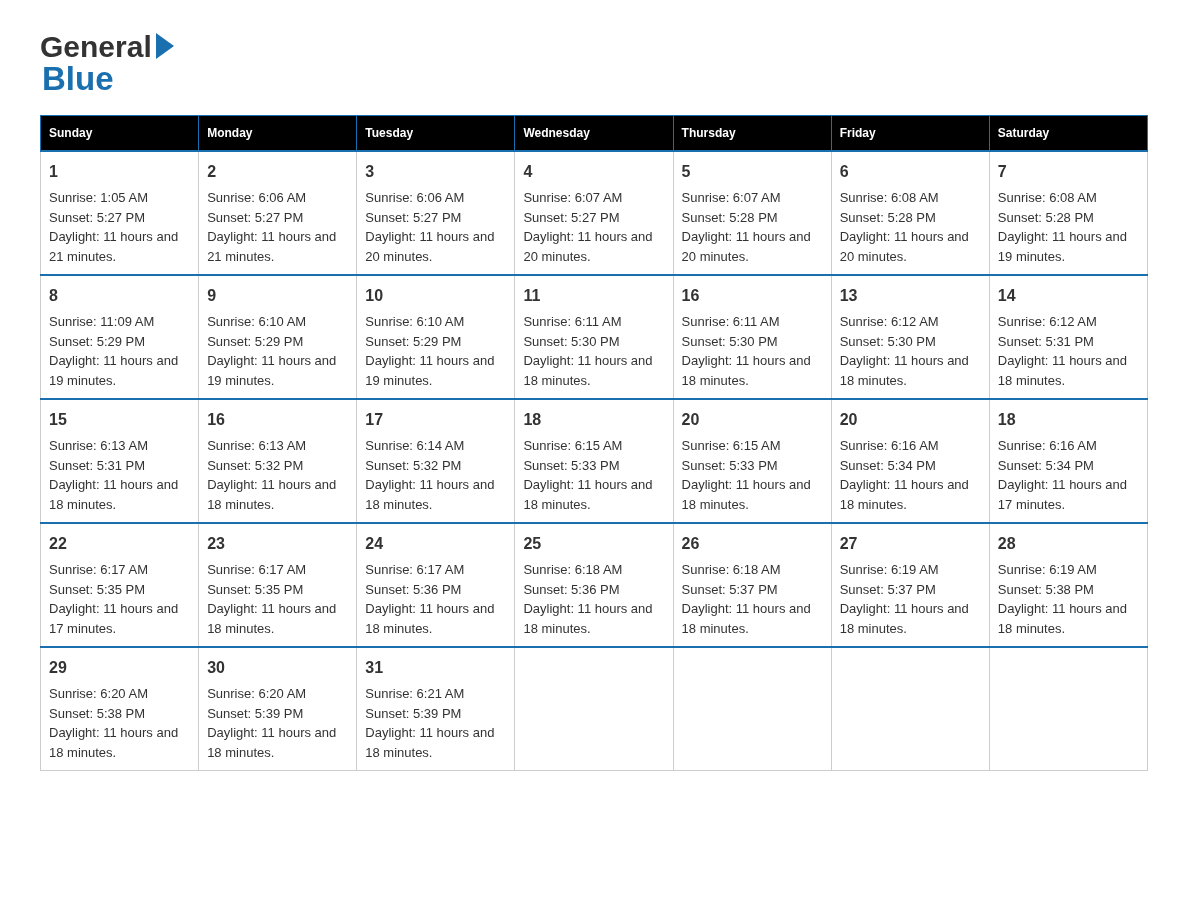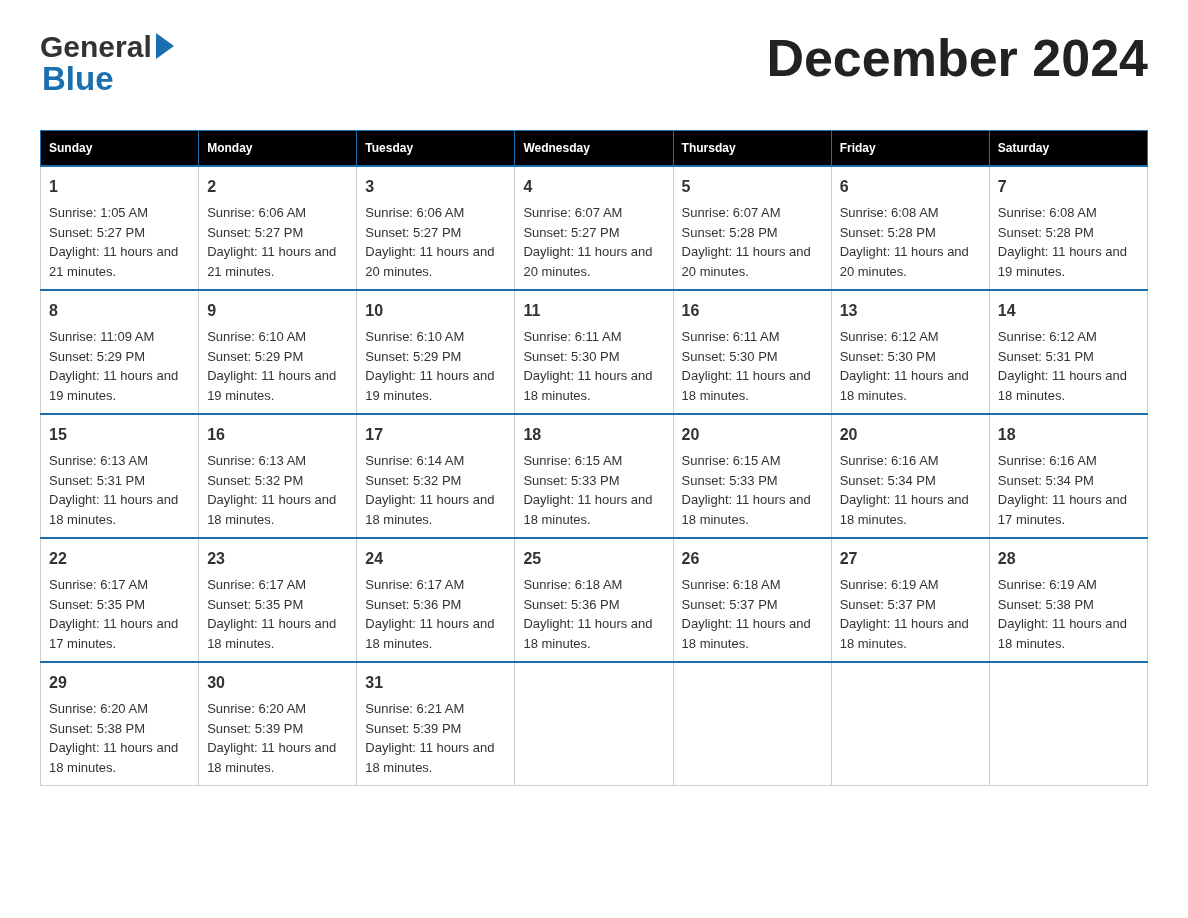--- a/index.html
+++ b/index.html
@@ -7,21 +7,22 @@
       font-family: Arial, Helvetica, sans-serif;
       background: #fff;
       padding: 30px 40px;
       width: 1188px;
       min-height: 918px;
     }
     .header {
       display: flex;
       justify-content: space-between;
       align-items: flex-start;
-      margin-bottom: 32px;
+      margin-bottom: 17px;
+      flex-direction: column;
     }
     .logo {
       display: flex;
       align-items: center;
     }
     .logo-block {
       display: flex;
       flex-direction: column;
       align-items: flex-start;
     }
@@ -102,21 +103,20 @@
             <polygon points="0,0 18,13 0,26" fill="#1a6faf"></polygon>
           </svg>
         </span>
       </div>
       <div class="logo-row2">
         <span>Blue</span>
       </div>
     </div>
   </div>
   <div class="title-block">
-    <div class="calendar-title">December 2024</div>
   </div>
 </div>
 
 <table>
   <thead>
     <tr>
       <th>Sunday</th>
       <th>Monday</th>
       <th>Tuesday</th>
       <th>Wednesday</th>

